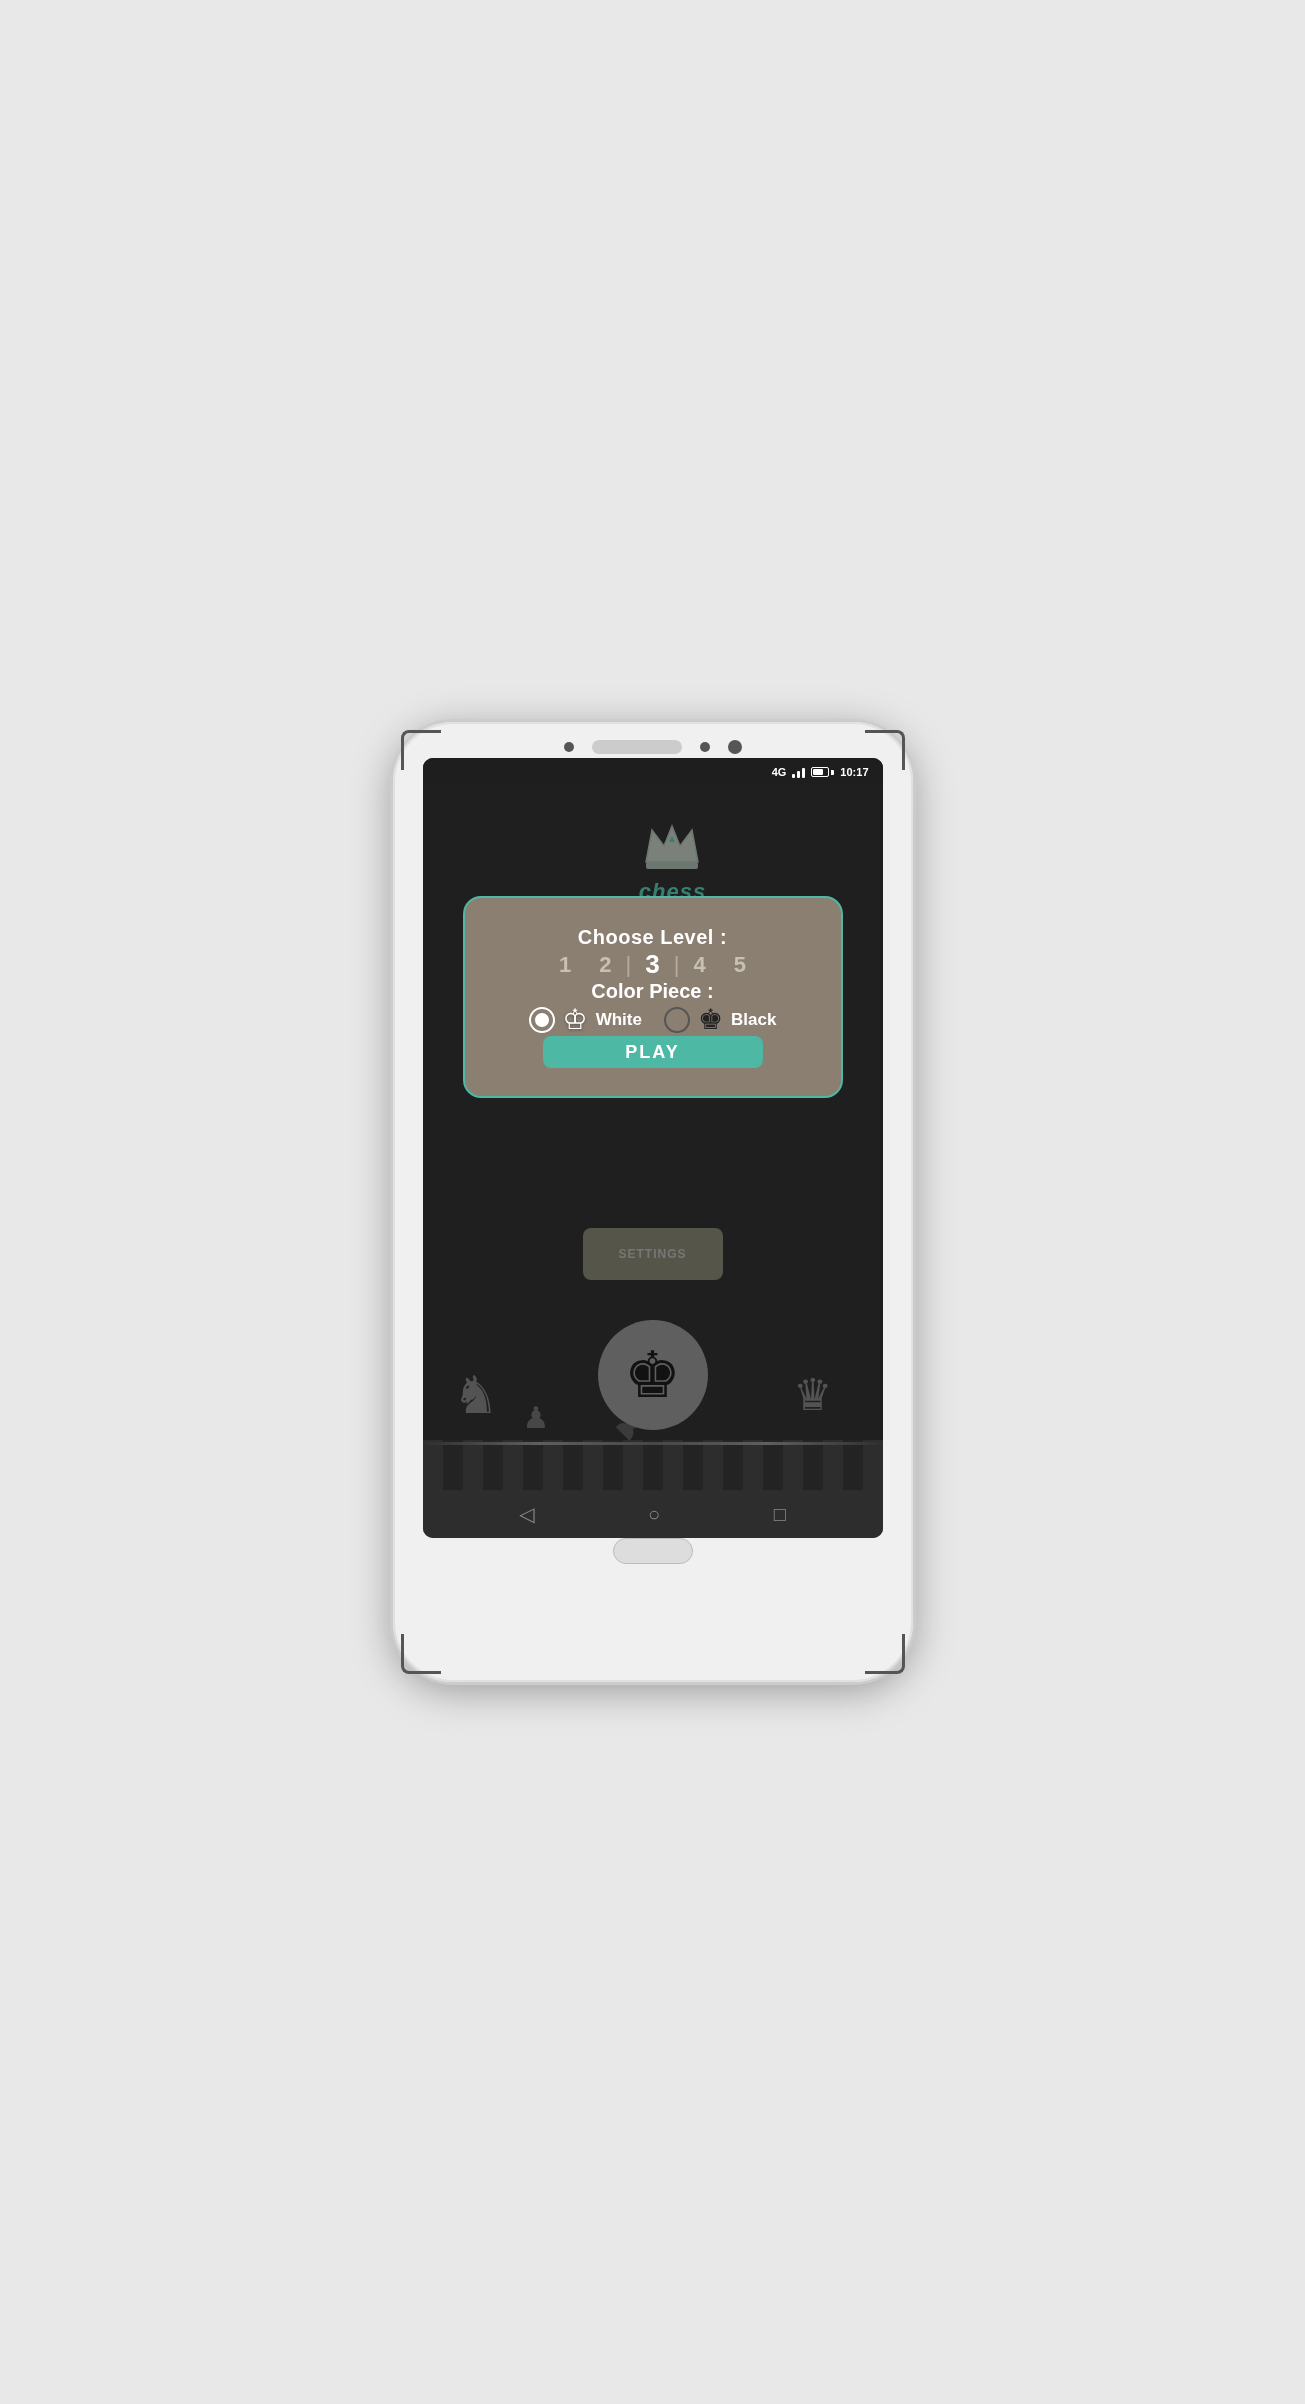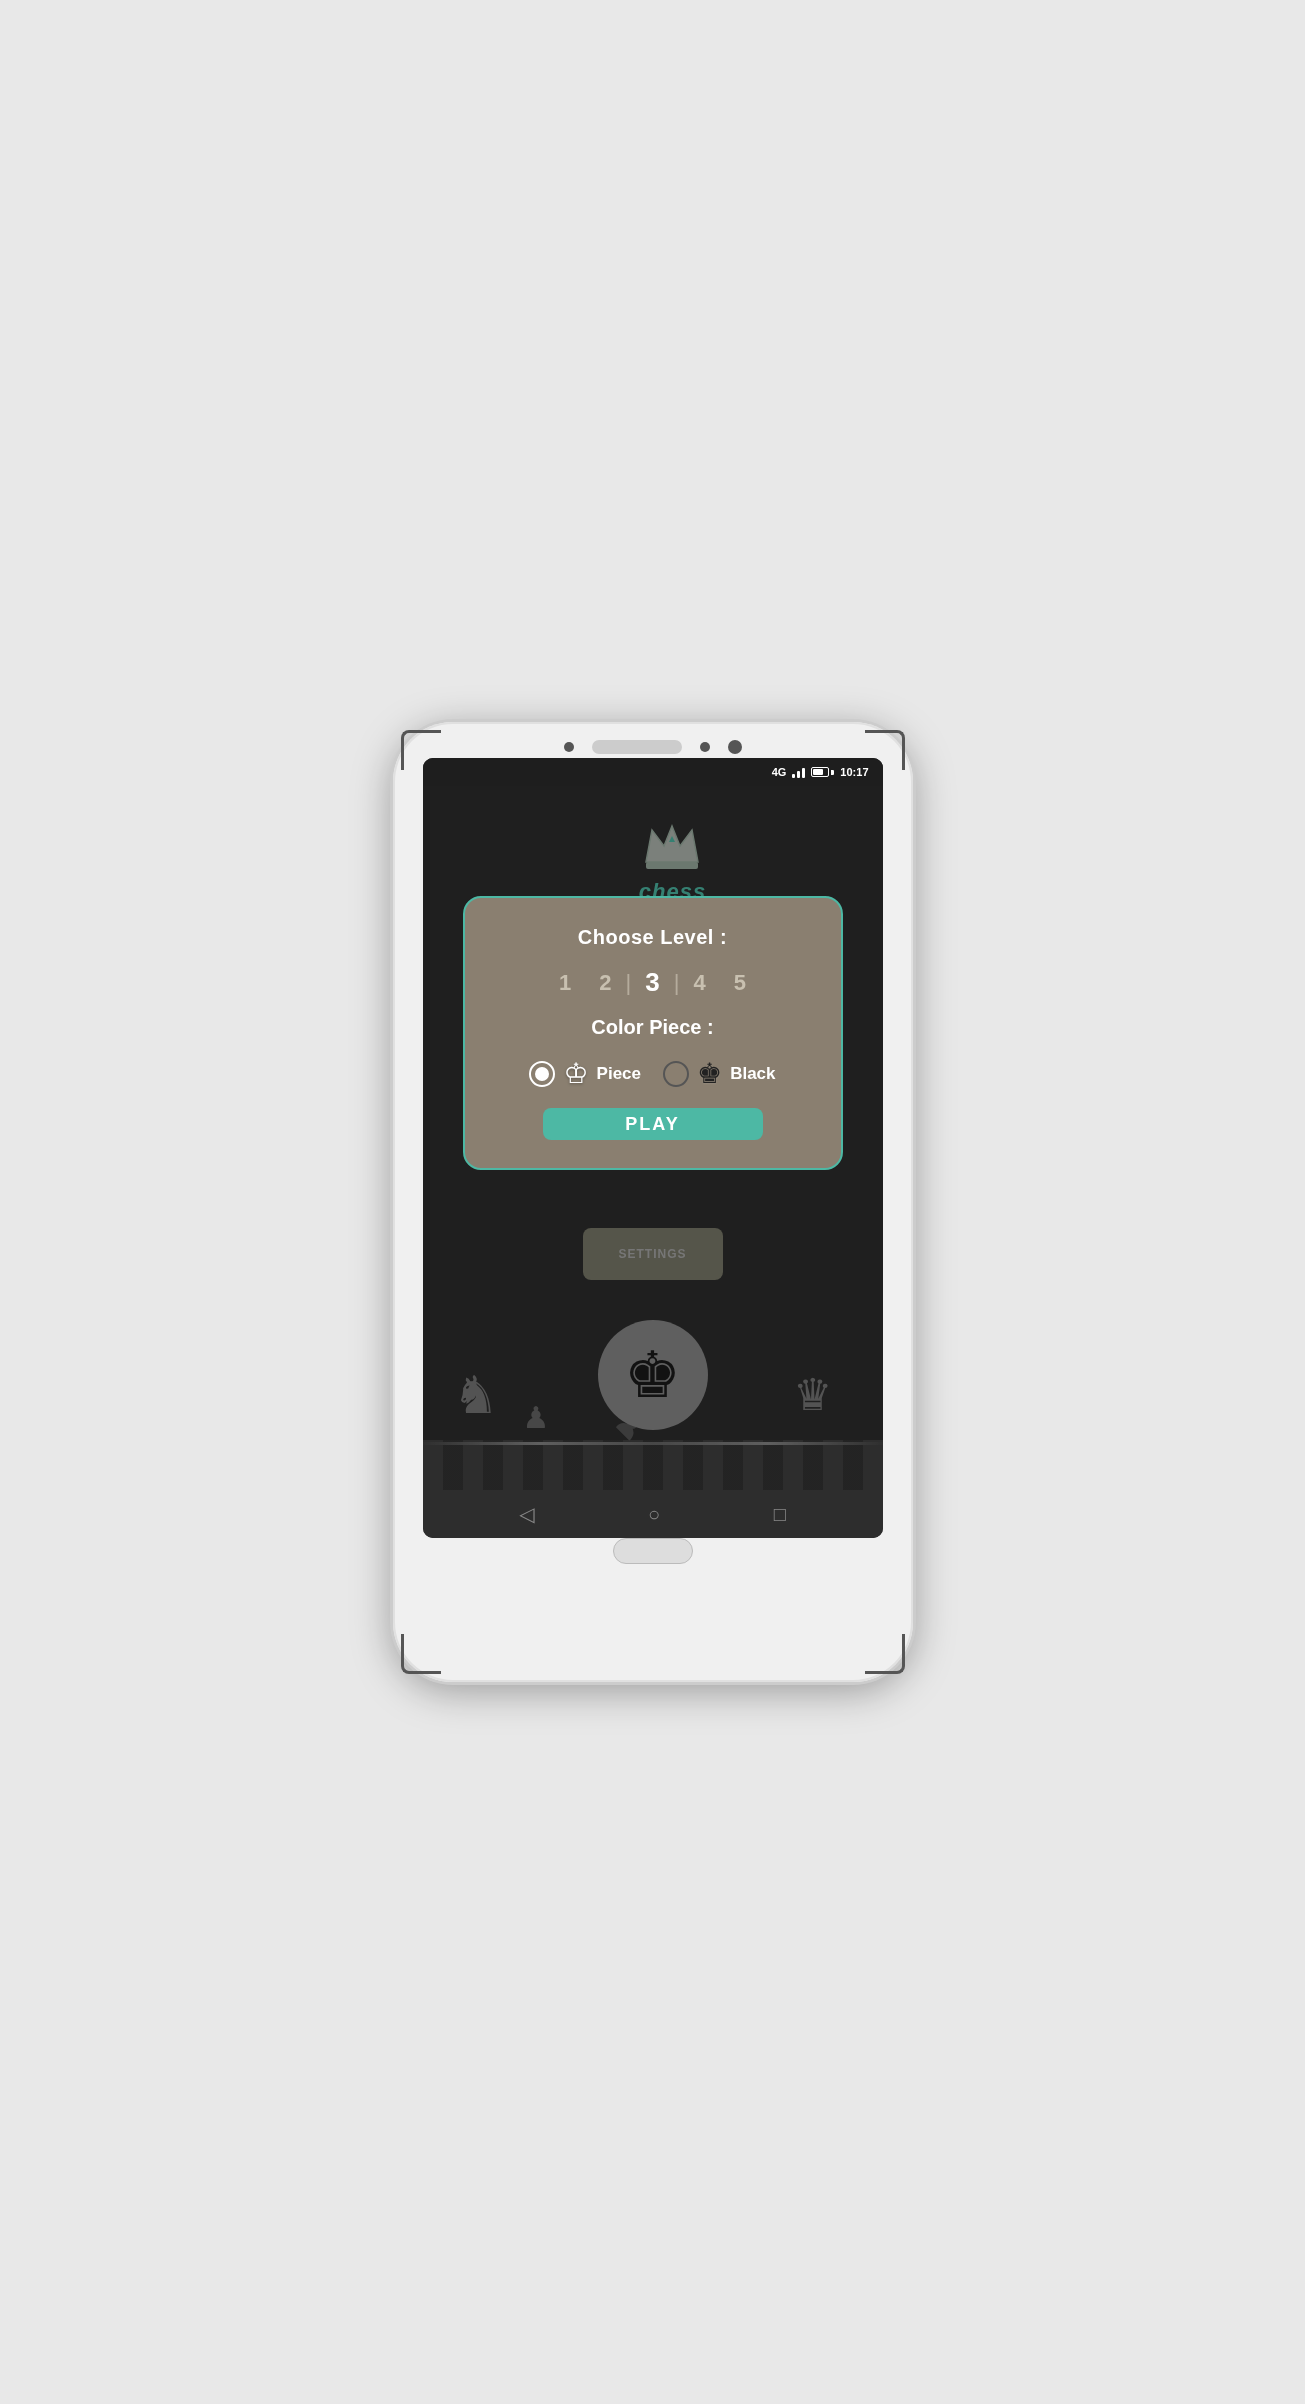--- a/index.html
+++ b/index.html
@@ -193,21 +193,20 @@
 
     .modal {
       background: #8a7f70;
       border: 2.5px solid #4db8a4;
       border-radius: 18px;
       width: 380px;
       padding: 28px 32px 28px 32px;
       display: flex;
       flex-direction: column;
       align-items: center;
-      gap: 18px;
     }
 
     .modal-title {
       color: #ffffff;
       font-size: 20px;
       font-weight: bold;
       letter-spacing: 0.5px;
     }
 
     
@@ -575,21 +574,21 @@
 
           <span class="color-piece-title">Color Piece :</span>
 
           <div class="color-piece-row">
 
             <div class="piece-option">
               <div class="radio-outer">
                 <div class="radio-inner"></div>
               </div>
               <span class="piece-icon-white">♔</span>
-              <span class="piece-label">Piece</span>
+              <span class="piece-label">White</span>
             </div>
 
             <div class="piece-option">
               <div class="radio-empty"></div>
               <span class="piece-icon-black" style="color:#222; font-size:28px;">♚</span>
               <span class="piece-label">Black</span>
             </div>
 
           </div>
 

